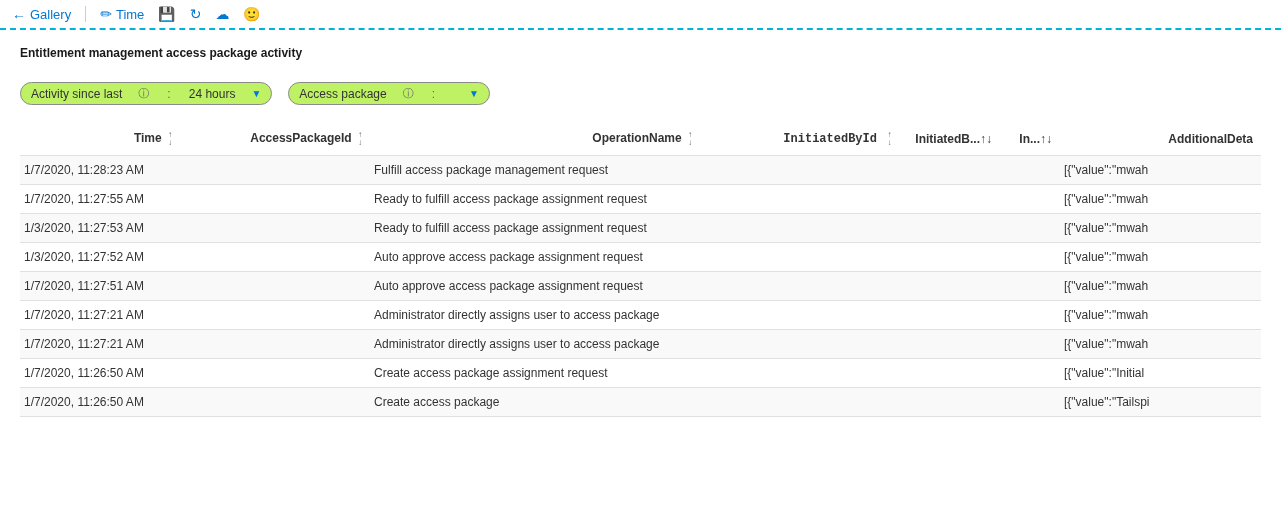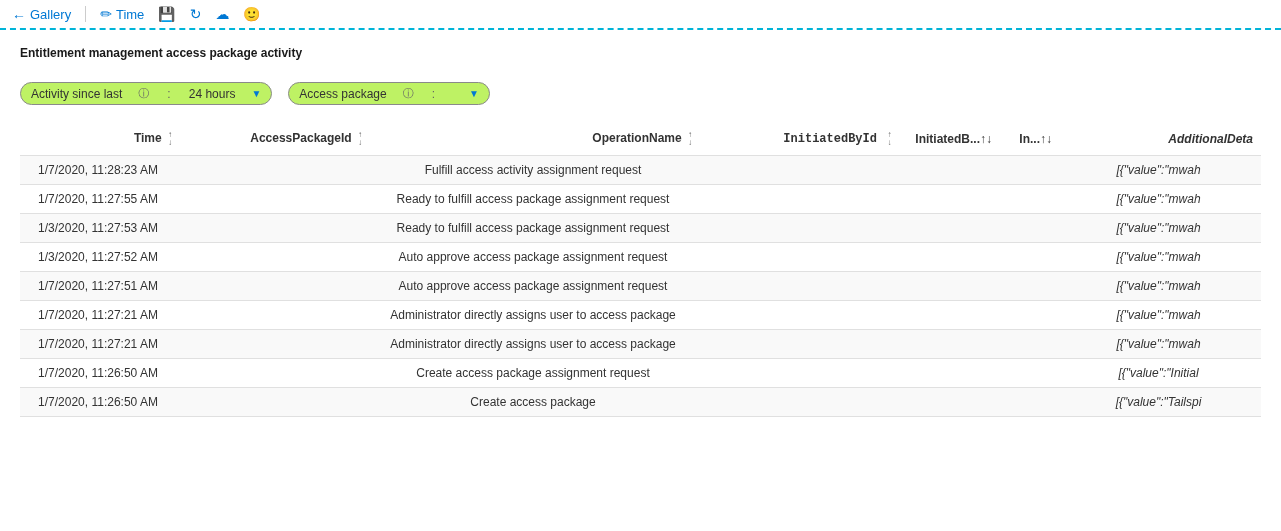--- a/index.html
+++ b/index.html
@@ -111,42 +111,41 @@
       display: inline-flex;
       flex-direction: column;
       font-size: 8px;
       line-height: 1;
       color: #666;
       margin-left: 3px;
       vertical-align: middle;
     }
     tbody tr {
       border-bottom: 1px solid #e0e0e0;
-      text-align: center;
     }
     tbody tr:nth-child(odd) {
       background: #f9f9f9;
     }
     tbody td {
       padding: 7px 8px 7px 4px;
       font-size: 12px;
       color: #333;
       overflow: hidden;
       white-space: nowrap;
       text-overflow: ellipsis;
     }
 
     
     .col-time       { width: 160px; }
     .col-pkgid      { width: 190px; }
     .col-opname     { width: 330px; margin-left: 16px; }
     .col-initiatedid { width: 200px; font-family: Liberation Mono, monospace; }
     .col-initiatedb  { width: 100px; }
     .col-in         { width: 60px; }
-    .col-additional { width: auto; font-style: italic; }
+    .col-additional { width: auto; }
   </style>
 </head>
 <body>
 
 <div class="toolbar">
   <div class="toolbar-item">
     <span class="toolbar-icon">←</span>
     <span>Gallery</span>
   </div>
   <div class="toolbar-divider"></div>
@@ -229,21 +228,21 @@
           </th>
           <th class="col-additional">
             AdditionalDeta
           </th>
         </tr>
       </thead>
       <tbody id="table-body">
       <tr>
             <td class="col-time">1/7/2020, 11:28:23 AM</td>
             <td class="col-pkgid"></td>
-            <td class="col-opname">Fulfill access activity assignment request</td>
+            <td class="col-opname">Fulfill access package management request</td>
             <td class="col-initiatedid"></td>
             <td class="col-initiatedb"></td>
             <td class="col-in"></td>
             <td class="col-additional">[{"value":"mwah</td>
           </tr>
           <tr>
             <td class="col-time">1/7/2020, 11:27:55 AM</td>
             <td class="col-pkgid"></td>
             <td class="col-opname">Ready to fulfill access package assignment request</td>
             <td class="col-initiatedid"></td>

